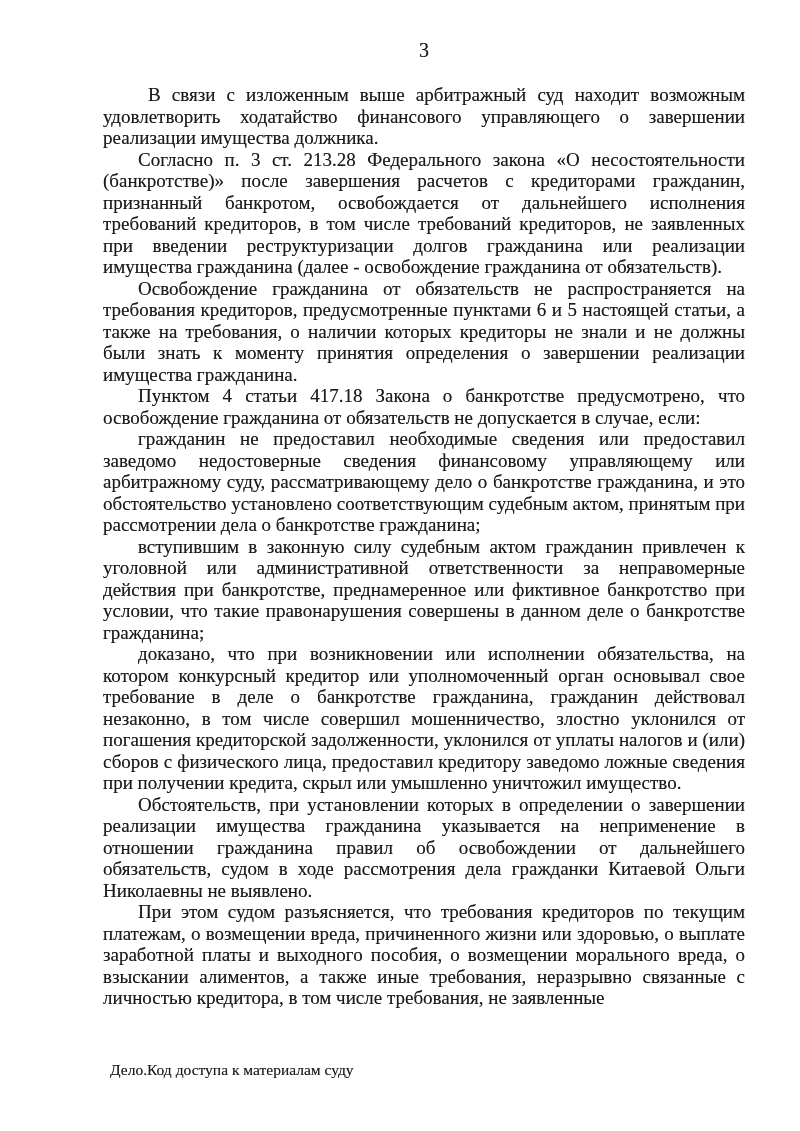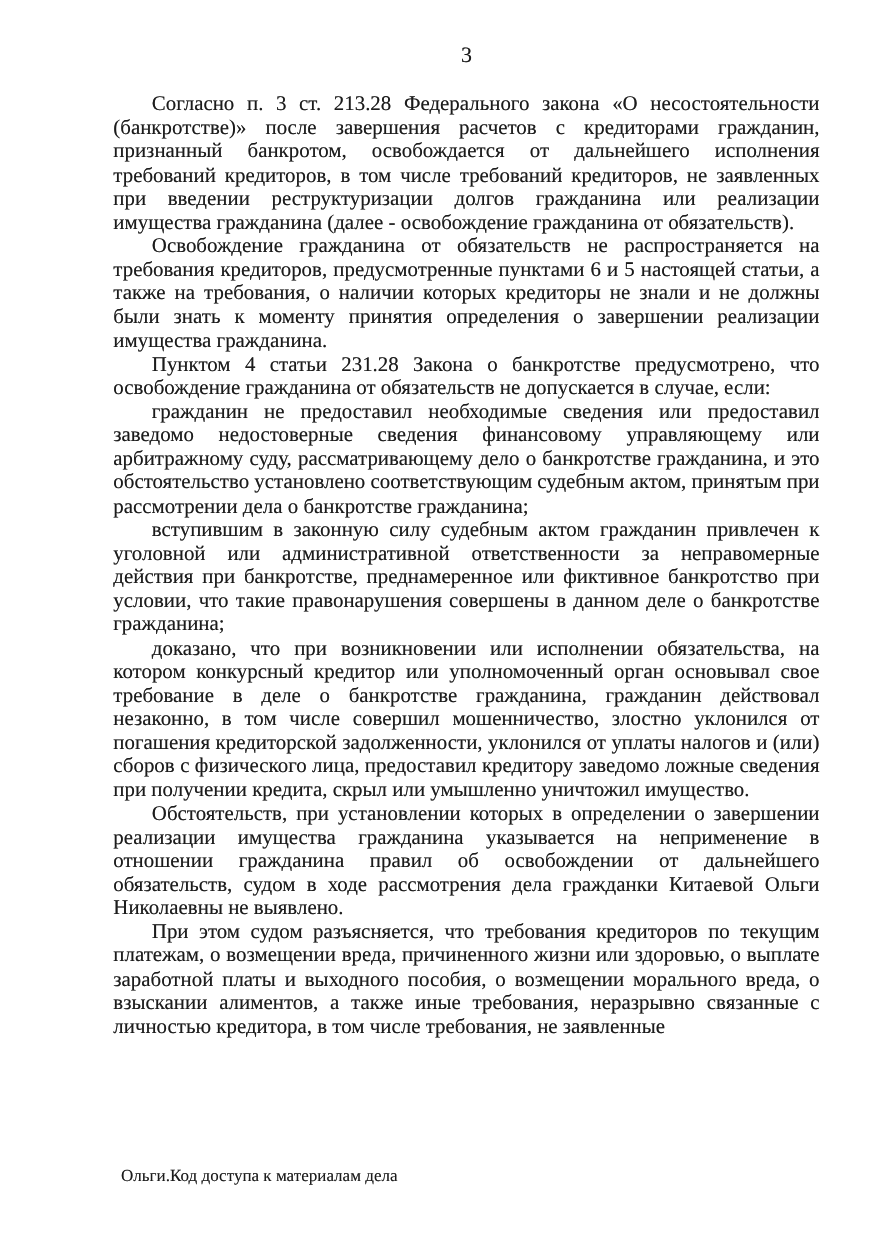--- a/index.html
+++ b/index.html
@@ -54,25 +54,26 @@
   }
 </style>
 </head>
 <body>
 
 <div class="page">
 
   <div class="page-number">3</div>
 
   <div class="doc-body">
+    <p class="p-first">В связи с изложенным выше арбитражный суд находит возможным удовлетворить ходатайство финансового управляющего о завершении реализации имущества должника.</p>
     <p>Согласно п. 3 ст. 213.28 Федерального закона «О несостоятельности (банкротстве)» после завершения расчетов с кредиторами гражданин, признанный банкротом, освобождается от дальнейшего исполнения требований кредиторов, в том числе требований кредиторов, не заявленных при введении реструктуризации долгов гражданина или реализации имущества гражданина (далее - освобождение гражданина от обязательств).</p>
     <p>Освобождение гражданина от обязательств не распространяется на требования кредиторов, предусмотренные пунктами 6 и 5 настоящей статьи, а также на требования, о наличии которых кредиторы не знали и не должны были знать к моменту принятия определения о завершении реализации имущества гражданина.</p>
-    <p>Пунктом 4 статьи 231.28 Закона о банкротстве предусмотрено, что освобождение гражданина от обязательств не допускается в случае, если:</p>
+    <p>Пунктом 4 статьи 417.18 Закона о банкротстве предусмотрено, что освобождение гражданина от обязательств не допускается в случае, если:</p>
     <p>гражданин не предоставил необходимые сведения или предоставил заведомо недостоверные сведения финансовому управляющему или арбитражному суду, рассматривающему дело о банкротстве гражданина, и это обстоятельство установлено соответствующим судебным актом, принятым при рассмотрении дела о банкротстве гражданина;</p>
     <p>вступившим в законную силу судебным актом гражданин привлечен к уголовной или административной ответственности за неправомерные действия при банкротстве, преднамеренное или фиктивное банкротство при условии, что такие правонарушения совершены в данном деле о банкротстве гражданина;</p>
     <p>доказано, что при возникновении или исполнении обязательства, на котором конкурсный кредитор или уполномоченный орган основывал свое требование в деле о банкротстве гражданина, гражданин действовал незаконно, в том числе совершил мошенничество, злостно уклонился от погашения кредиторской задолженности, уклонился от уплаты налогов и (или) сборов с физического лица, предоставил кредитору заведомо ложные сведения при получении кредита, скрыл или умышленно уничтожил имущество.</p>
     <p>Обстоятельств, при установлении которых в определении о завершении реализации имущества гражданина указывается на неприменение в отношении гражданина правил об освобождении от дальнейшего обязательств, судом в ходе рассмотрения дела гражданки Китаевой Ольги Николаевны не выявлено.</p>
     <p>При этом судом разъясняется, что требования кредиторов по текущим платежам, о возмещении вреда, причиненного жизни или здоровью, о выплате заработной платы и выходного пособия, о возмещении морального вреда, о взыскании алиментов, а также иные требования, неразрывно связанные с личностью кредитора, в том числе требования, не заявленные</p>
   </div>
 
-  <div class="doc-footer">Ольги.Код доступа к материалам дела</div>
+  <div class="doc-footer">Дело.Код доступа к материалам суду</div>
 
 </div>
 
 </body></html>

